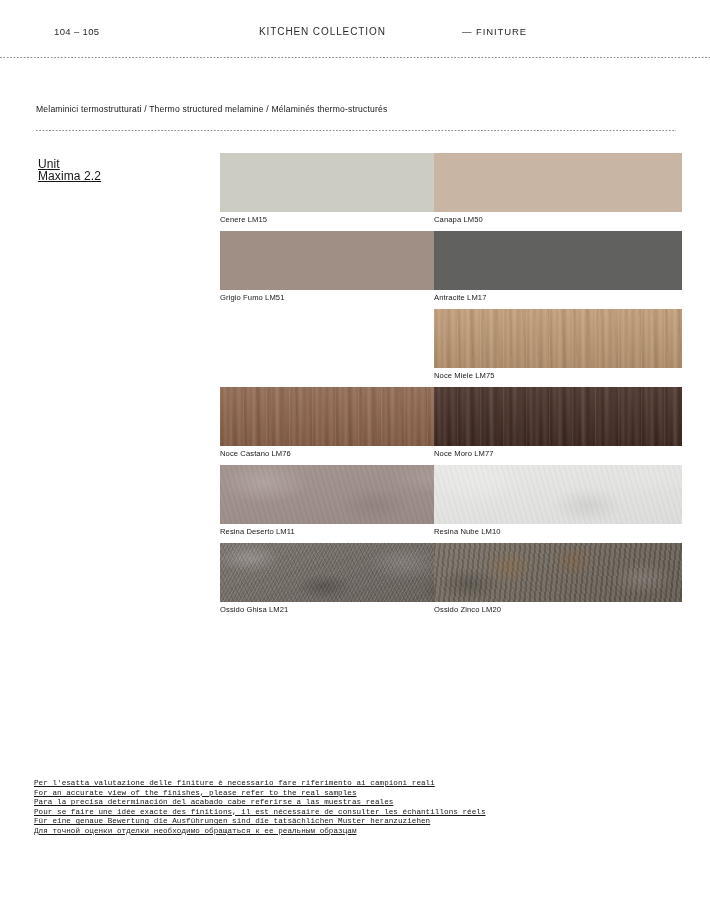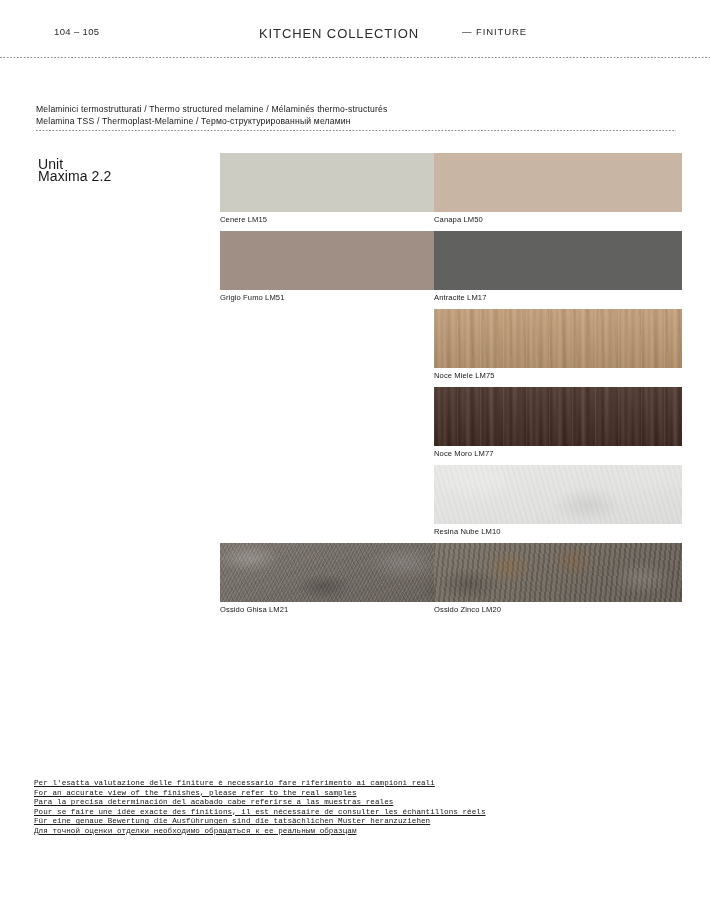--- a/index.html
+++ b/index.html
@@ -31,21 +31,21 @@
     top: 0;
     font-size: 9.5px;
     letter-spacing: 0.35px;
     color: #2b2b2b;
     white-space: nowrap;
   }
   .hdr-title {
     position: absolute;
     left: 259px;
     top: 0;
-    font-size: 13px;
+    font-size: 10px;
     letter-spacing: 0.9px;
     color: #2b2b2b;
     white-space: nowrap;
   }
   .hdr-section {
     position: absolute;
     left: 462px;
     top: 0;
     font-size: 9.5px;
     letter-spacing: 0.9px;
@@ -87,24 +87,25 @@
     background-image: linear-gradient(to right, #8a8a8a 0 1.3px, rgba(0,0,0,0) 1.3px 3.3px);
     background-size: 3.3px 1px;
     background-repeat: repeat-x;
   }
 
   
   .unit-caption {
     position: absolute;
     left: 38px;
     top: 159px;
-    font-size: 14px;
+    font-size: 12px;
     line-height: 11.5px;
     letter-spacing: 0.1px;
     color: #171717;
+    text-decoration: underline;
   }
 
   
   .swatch-grid {
     position: absolute;
     left: 172px;
     top: 153px;
     width: 524px;
   }
   .swatch-row {
@@ -214,21 +215,20 @@
 
 <div class="page-header">
   <div class="hdr-pages">104 – 105</div>
   <div class="hdr-title">KITCHEN COLLECTION</div>
   <div class="hdr-section">— FINITURE</div>
 </div>
 <div class="rule-dotted-full"></div>
 
 <div class="material-title">
   <div class="line">Melaminici termostrutturati / Thermo structured melamine / Mélaminés thermo-structurés</div>
-  <div class="line">Melamina TSS / Thermoplast-Melamine / Термо-структурированный меламин</div>
 </div>
 <div class="rule-dotted-inner"></div>
 
 <div class="unit-caption">
   <div>Unit</div>
   <div>Maxima 2.2</div>
 </div>
 
 <div class="swatch-grid">
 
@@ -265,29 +265,41 @@
   <div class="swatch-row">
     <div class="swatch-cell col-right">
       <div class="swatch-chip" style="background-color: rgb(192, 154, 114);">
           <span class="tex tex-wood"></span>
         </div>
       <div class="swatch-label">Noce Miele LM75</div>
     </div>
   </div>
 
   <div class="swatch-row">
+    <div class="swatch-cell col-left">
+      <div class="swatch-chip" style="background-color: rgb(141, 98, 73);">
+          <span class="tex tex-wood"></span>
+        </div>
+      <div class="swatch-label">Noce Castano LM76</div>
+    </div>
     <div class="swatch-cell col-right">
       <div class="swatch-chip" style="background-color: rgb(64, 40, 31);">
           <span class="tex tex-wood"></span>
         </div>
       <div class="swatch-label">Noce Moro LM77</div>
     </div>
   </div>
 
   <div class="swatch-row">
+    <div class="swatch-cell col-left">
+      <div class="swatch-chip" style="background-color: rgb(160, 143, 138);">
+          <span class="tex tex-plaster"></span>
+        </div>
+      <div class="swatch-label">Resina Deserto LM11</div>
+    </div>
     <div class="swatch-cell col-right">
       <div class="swatch-chip" style="background-color: rgb(232, 232, 230);">
           <span class="tex tex-plaster"></span>
         </div>
       <div class="swatch-label">Resina Nube LM10</div>
     </div>
   </div>
 
   <div class="swatch-row">
     <div class="swatch-cell col-left">

